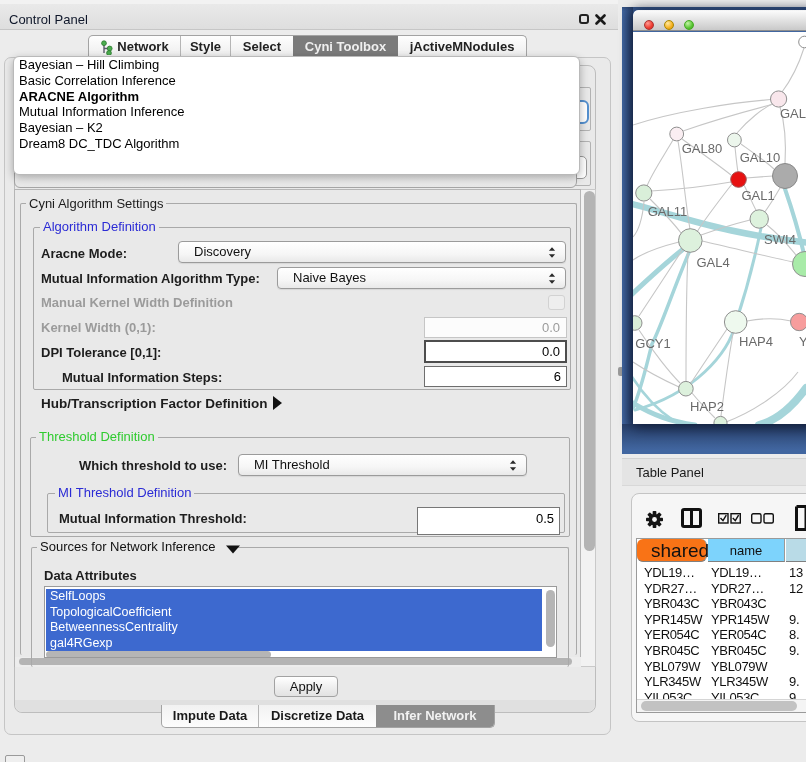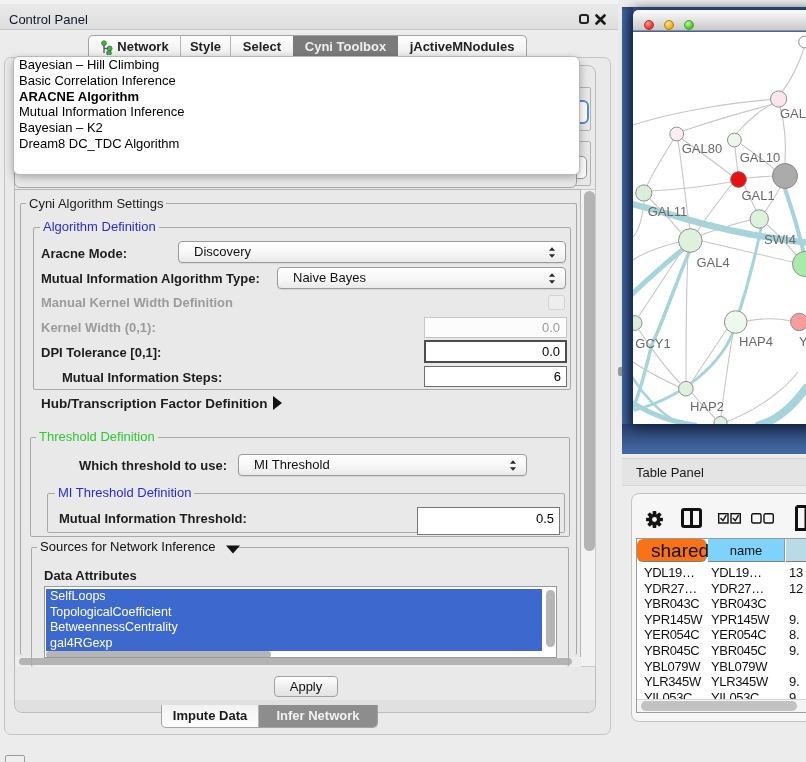--- a/index.html
+++ b/index.html
@@ -128,20 +128,21 @@
     <div style="position:absolute;left:501px;top:3px;width:9px;height:57px;background:#b5b5b5;border-radius:5px;"></div>
     <div style="position:absolute;left:1px;top:64px;width:225px;height:7px;background:#b5b5b5;border-radius:4px;"></div>
   </div>
 </div>
 
 <div class="abs" style="left:274px;top:676px;width:64px;height:21px;border:1px solid #a2a2a2;border-radius:4px;background:linear-gradient(#ffffff,#eeeeee 55%,#e2e2e2);font-size:13px;text-align:center;line-height:19px;color:#111;">Apply</div>
 
 <div class="abs" style="left:145px;top:705px;height:23px;display:flex;font-size:13px;font-weight:bold;color:#1a1a1a;">
   <div style="display:flex;border:1px solid #a3a3a3;border-top:none;border-radius:0 0 5px 5px;overflow:hidden;background:linear-gradient(#f2f2f2,#fdfdfd);margin-left:16px;">
     <div style="width:97px;line-height:22px;border-right:1px solid #b5b5b5;text-align:center;">Impute Data</div>
+    <div style="width:117px;line-height:22px;text-align:center;">Discretize Data</div>
     <div style="width:118px;line-height:22px;text-align:center;background:#8d8d8d;color:#f2f2f2;">Infer Network</div>
   </div>
 </div>
 
 <div class="abs" style="left:13px;top:56px;width:567px;height:119px;background:#fff;border:1px solid #b9b9b9;border-radius:6px;box-shadow:0 3px 8px rgba(0,0,0,0.3);">
   <div style="font-size:13px;color:#000;line-height:15.8px;padding-left:5px;">
     Bayesian – Hill Climbing<br>
     Basic Correlation Inference<br>
     <span class="b">ARACNE Algorithm</span><br>
     Mutual Information Inference<br>

